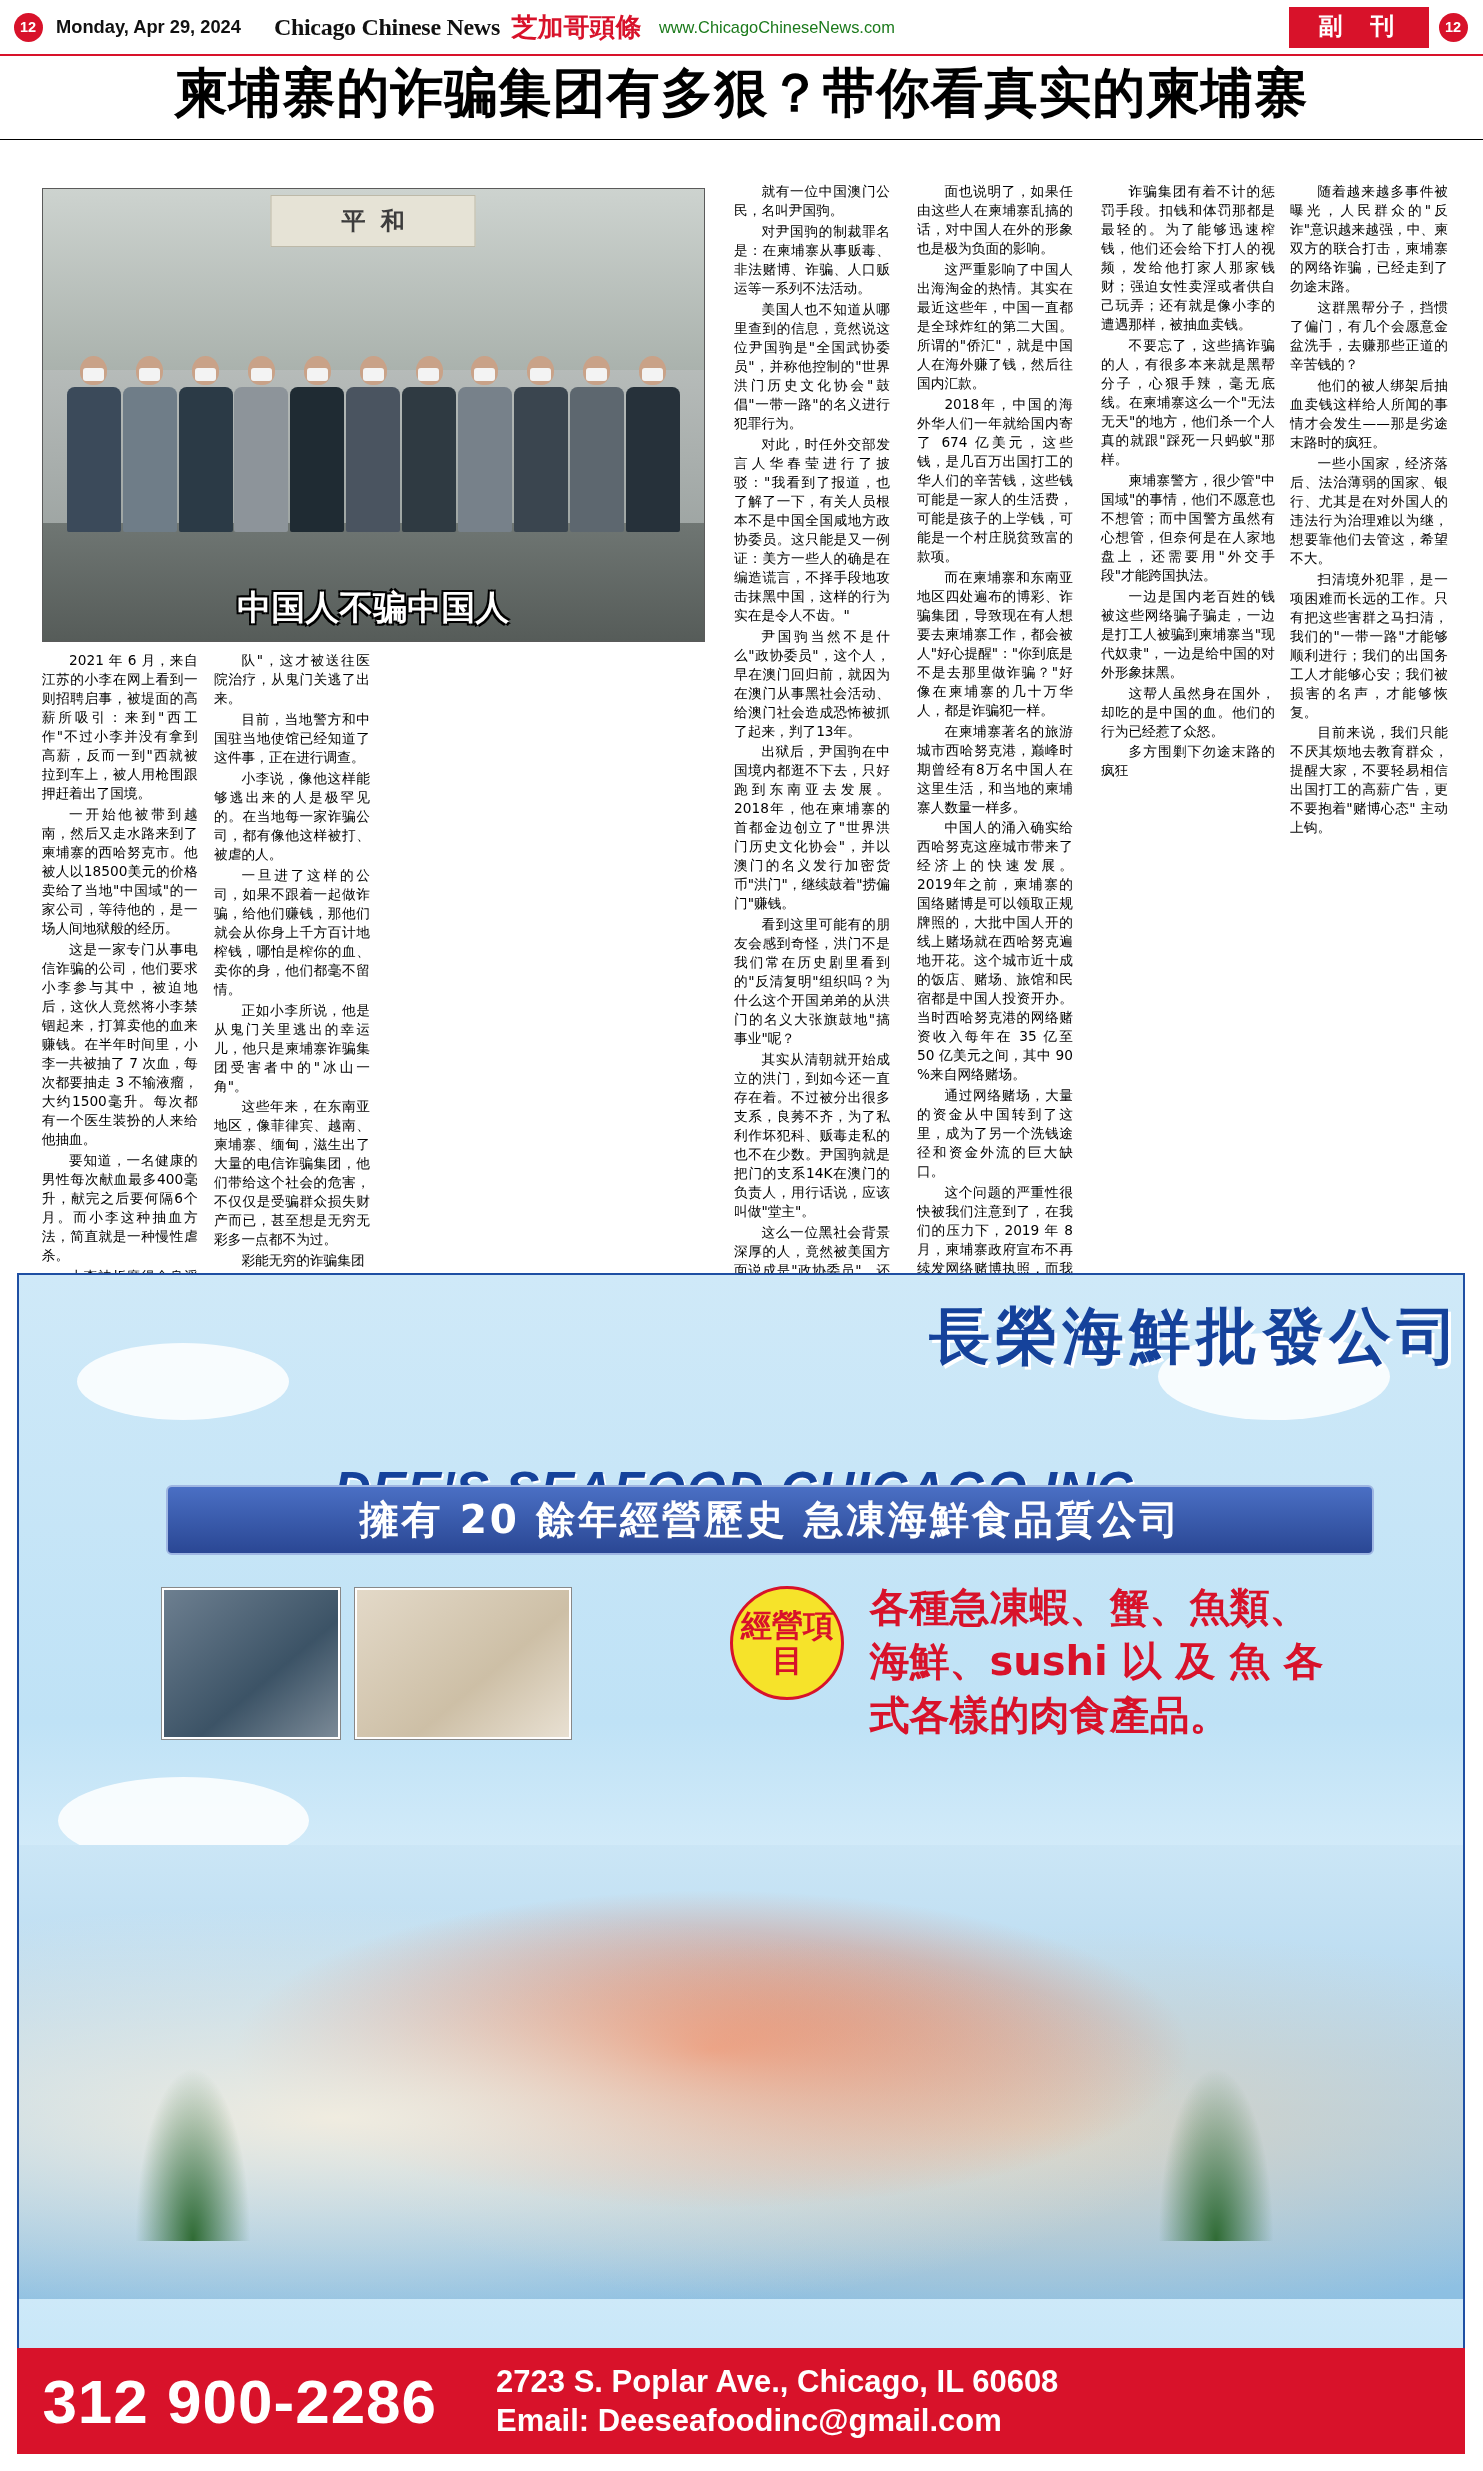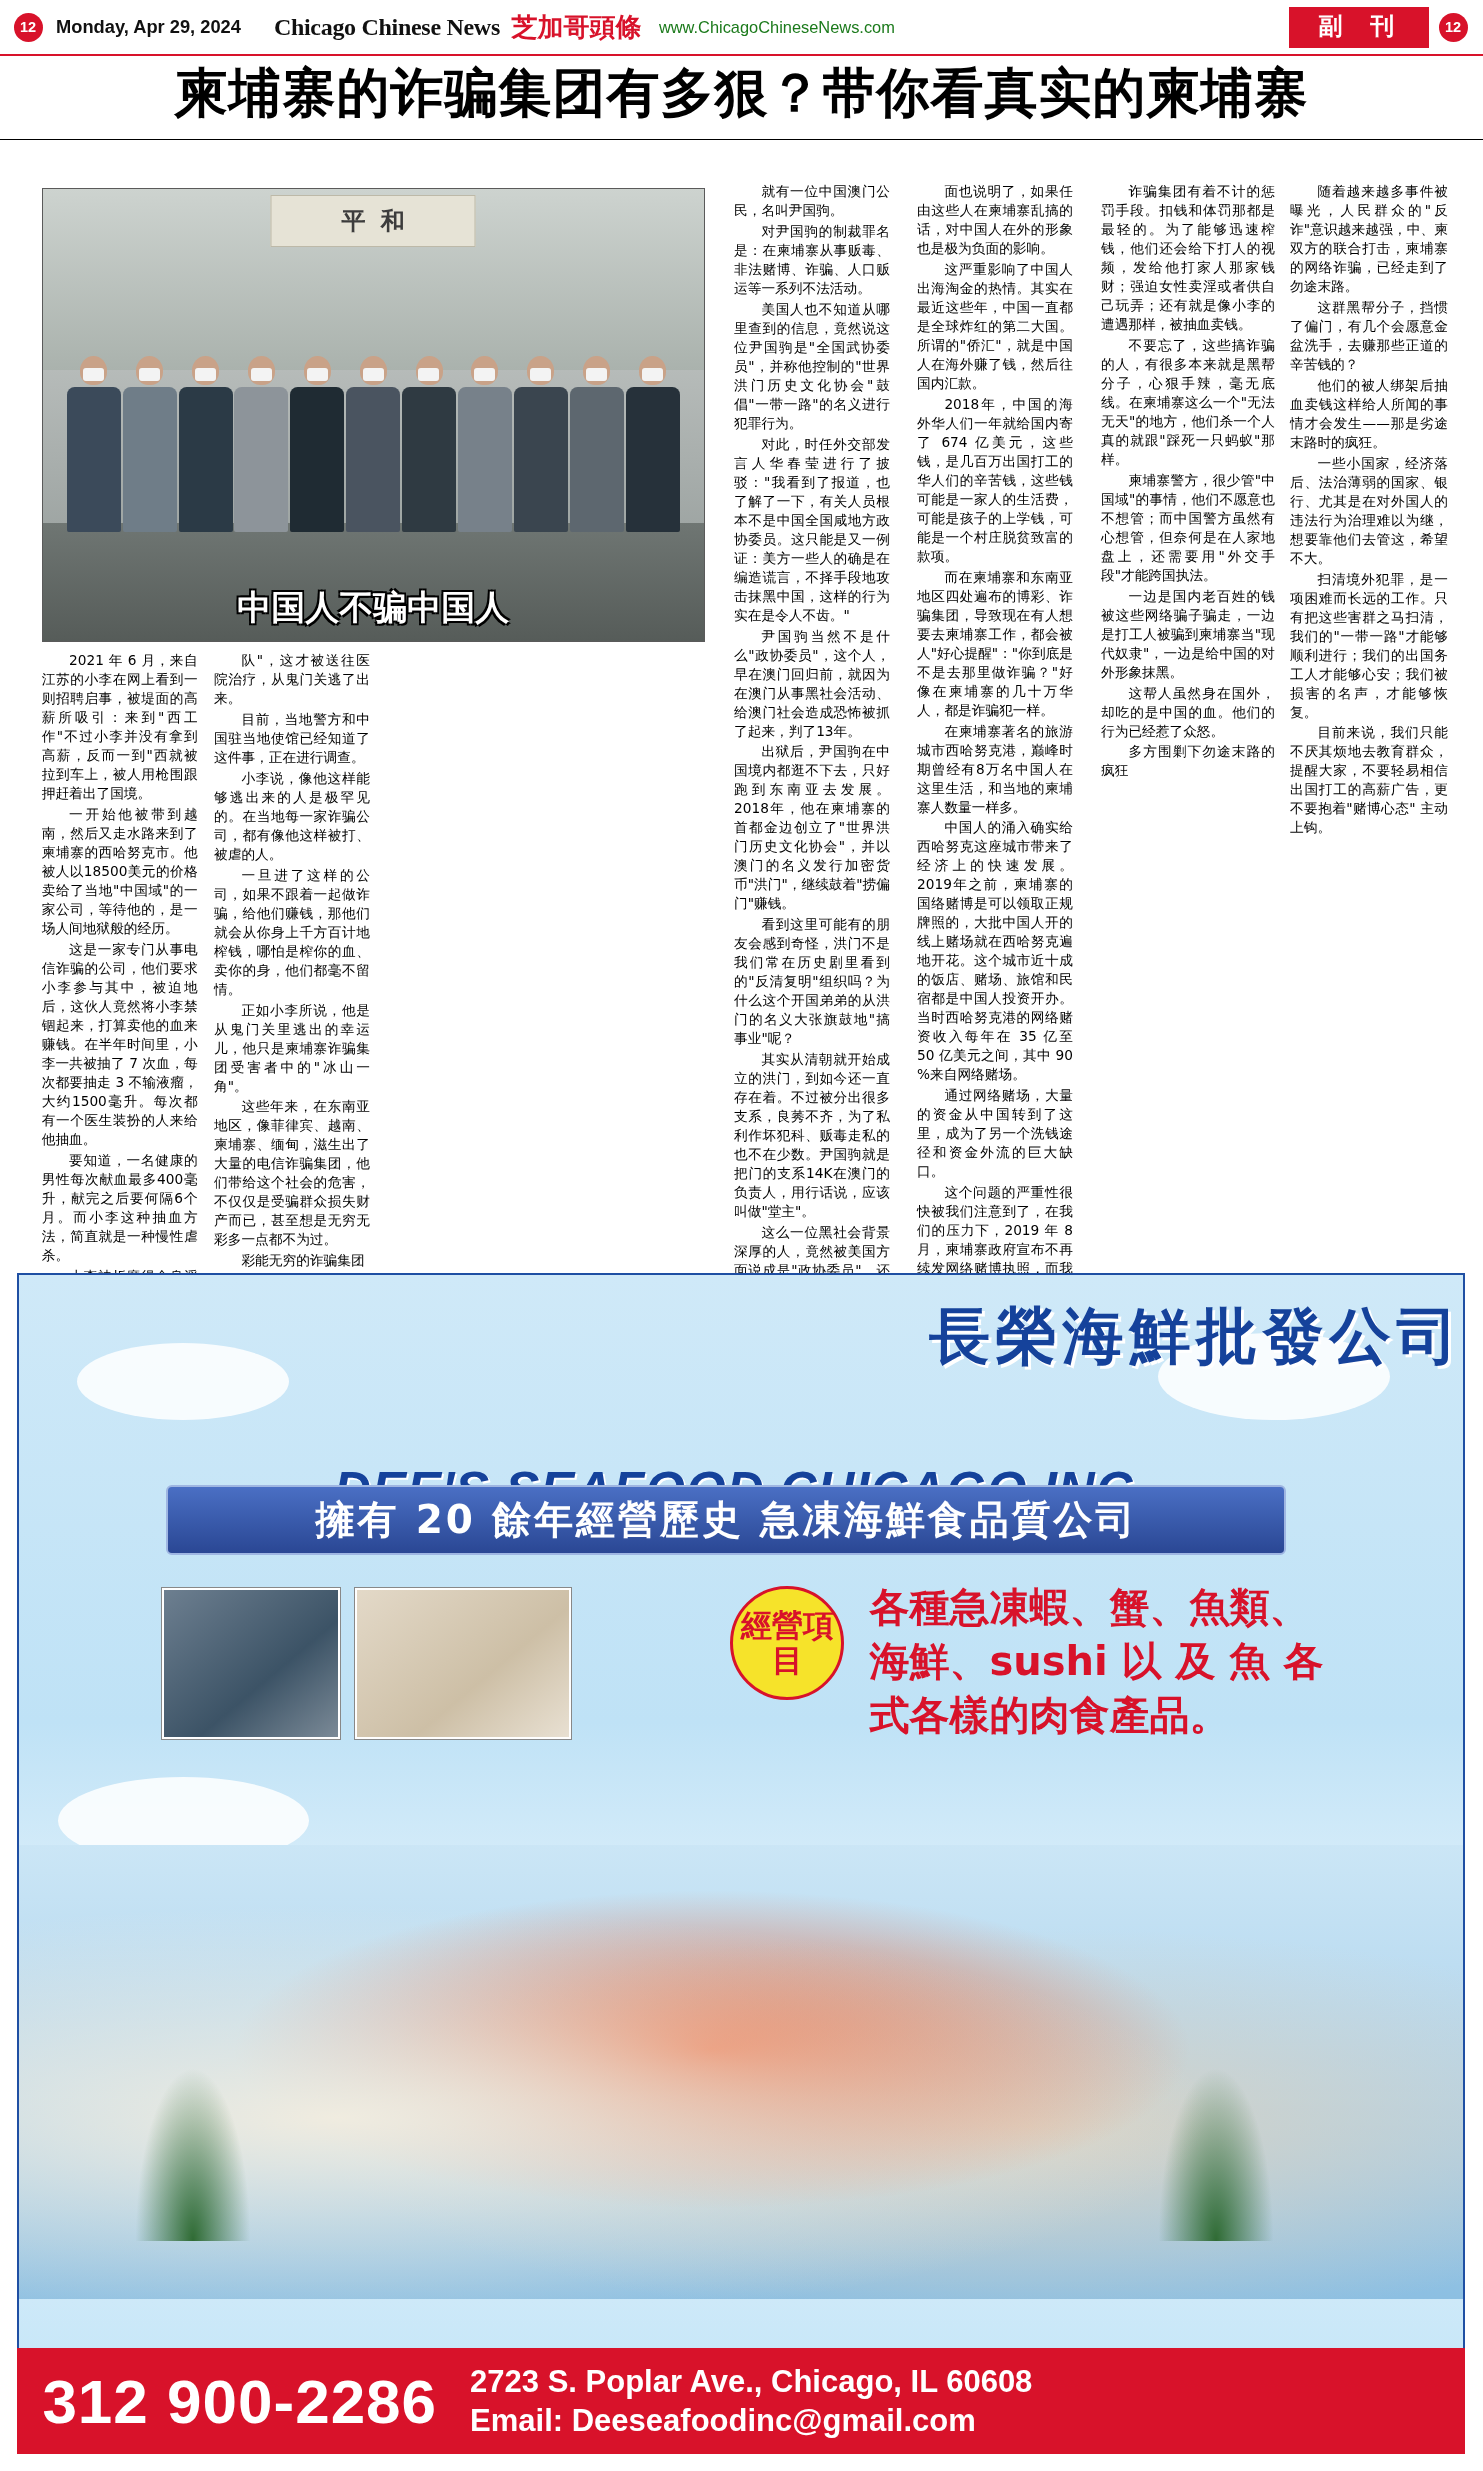--- a/index.html
+++ b/index.html
@@ -256,21 +256,21 @@
     font-size: 51px;
     font-weight: bold;
     color: #15429b;
     letter-spacing: 1px;
     text-shadow: 1.9px 1.9px 0 #fff;
     margin-top: 45px;
   }
   .ad-banner {
     position: absolute;
     left: 147px; top: 210px;
-    width: 1120px; height: 70px;
+    width: 1208px; height: 70px;
     background: linear-gradient(#4a6fc4,#2a4794);
     border: 2.9px solid #9fb6e2;
     border-radius: 5.8px;
     display: flex; align-items: center; justify-content: center;
     color: #fff;
     font-family: "DejaVu Sans", sans-serif;
     font-size: 39px;
     font-weight: bold;
     letter-spacing: 2.9px;
     box-sizing: border-box;
@@ -346,20 +346,21 @@
   
   .footer {
     position: absolute;
     left: 17.4px; top: 2348px;
     width: 1448px; height: 106px;
     background: #d8122a;
     display: flex;
     align-items: center;
     box-sizing: border-box;
     padding: 12px 25px;
+    gap: 26px;
   }
   .footer-phone {
     font-family: "Liberation Sans", sans-serif;
     font-size: 62px;
     font-weight: bold;
     color: #ffffff;
     letter-spacing: 1px;
     white-space: nowrap;
   }
   .footer-right {

